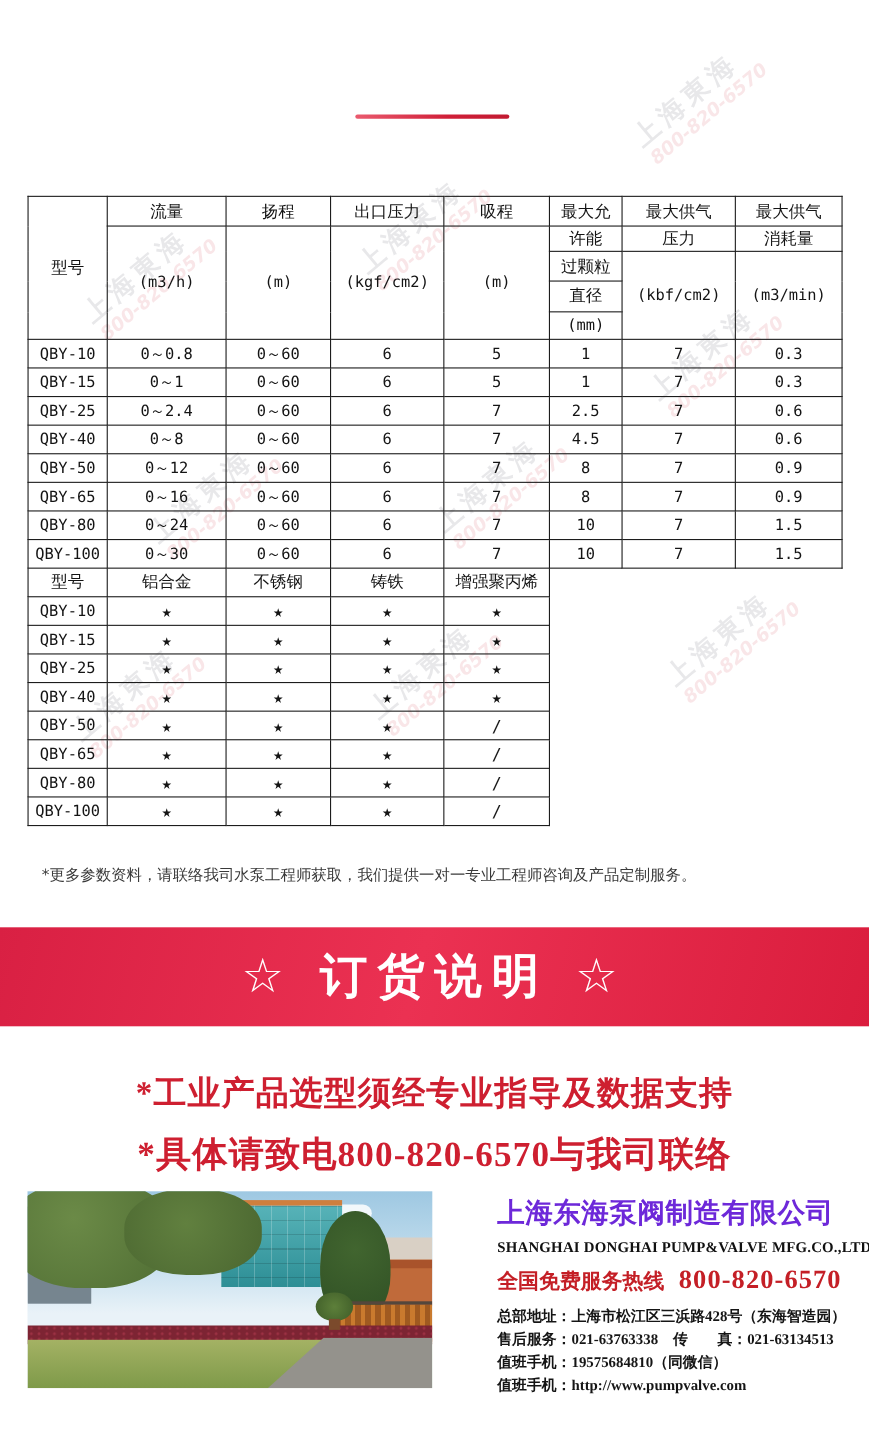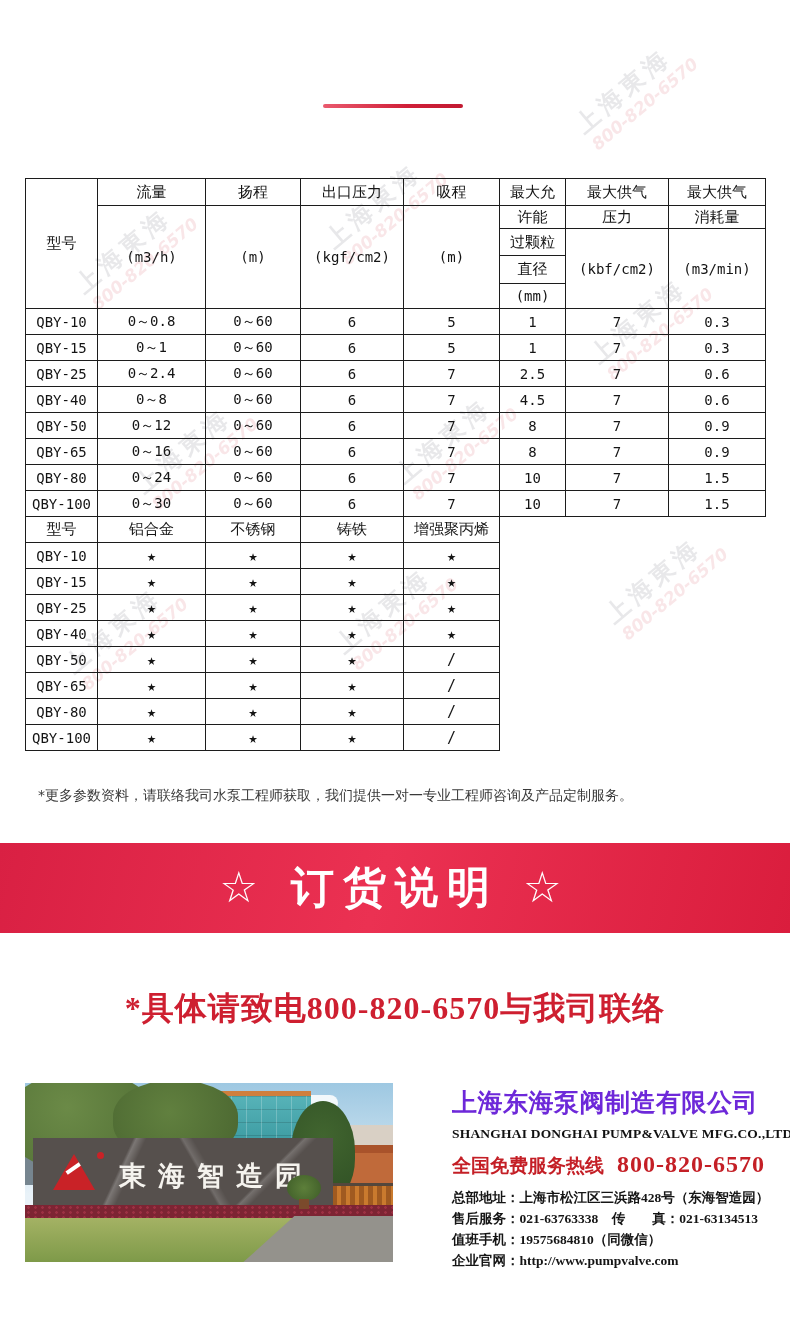--- a/index.html
+++ b/index.html
@@ -341,53 +341,49 @@
       </table>
   </div>
 
   <div class="note">*更多参数资料，请联络我司水泵工程师获取，我们提供一对一专业工程师咨询及产品定制服务。</div>
 
   <div class="banner">
     <span class="banner-text">☆ 订货说明 ☆</span>
   </div>
 
   <div class="order-notes">
+    <div class="order-line-1">*工业产品选型须经专业指导及数据支持</div>
     <div class="order-line-2">*具体请致电800-820-6570与我司联络</div>
   </div>
 
   <div class="photo">
     <div class="cloud c1"></div>
     <div class="cloud c2"></div>
     <div class="left-bldg"></div>
     <div class="tree t1"></div>
     <div class="glass-bldg"></div>
     <div class="tree t2"></div>
     <div class="far-bldg"></div>
     <div class="orange-bldg"></div>
     <div class="pine"></div>
     <div class="fence"></div>
-    <div class="marble-wall">
-      <div class="logo-tri"></div>
-      <div class="logo-dot"></div>
-      <div class="wall-text">東海智造园</div>
-    </div>
     <div class="hedge"></div>
     <div class="grass"></div>
     <div class="path"></div>
     <div class="plant"></div>
   </div>
 
   <div class="company-info">
     <div class="cname">上海东海泵阀制造有限公司</div>
     <div class="ename">SHANGHAI DONGHAI PUMP&amp;VALVE MFG.CO.,LTD.</div>
     <div class="hotline">
       <span class="hl-label">全国免费服务热线</span>
       <span class="hl-num">800-820-6570</span>
     </div>
     <div class="contacts">
       <div class="c-line">总部地址：上海市松江区三浜路428号（东海智造园）</div>
       <div class="c-line">售后服务：021-63763338　传　　真：021-63134513</div>
       <div class="c-line">值班手机：19575684810（同微信）</div>
-      <div class="c-line">企业官网：http://www.pumpvalve.com</div>
+      <div class="c-line">值班手机：http://www.pumpvalve.com</div>
     </div>
   </div>
 
 </div>
 
 </body></html>

